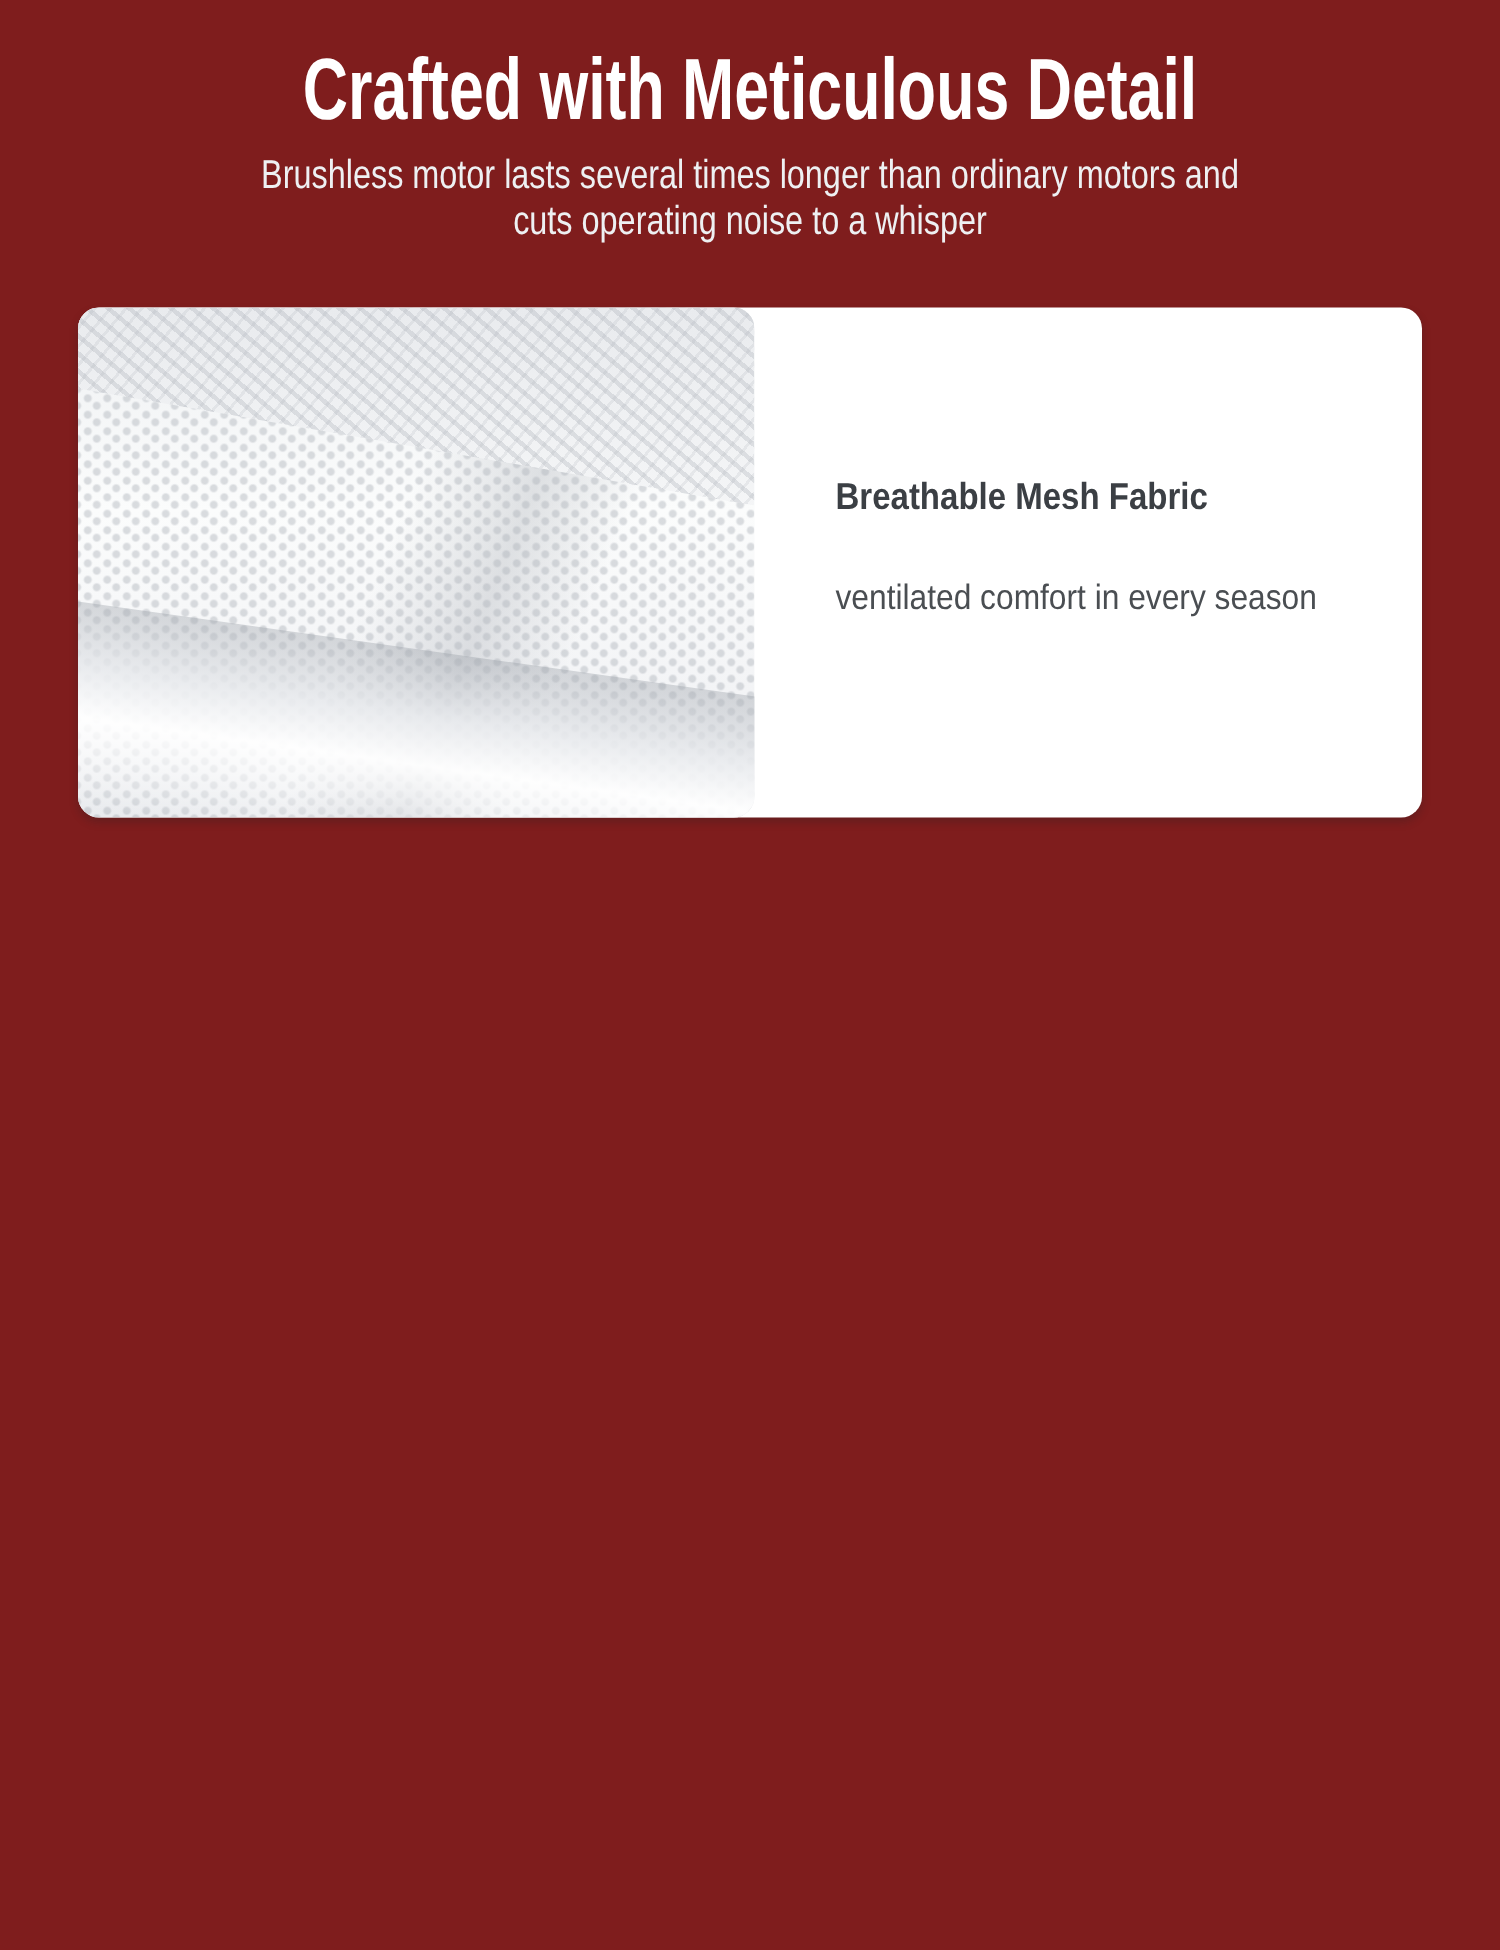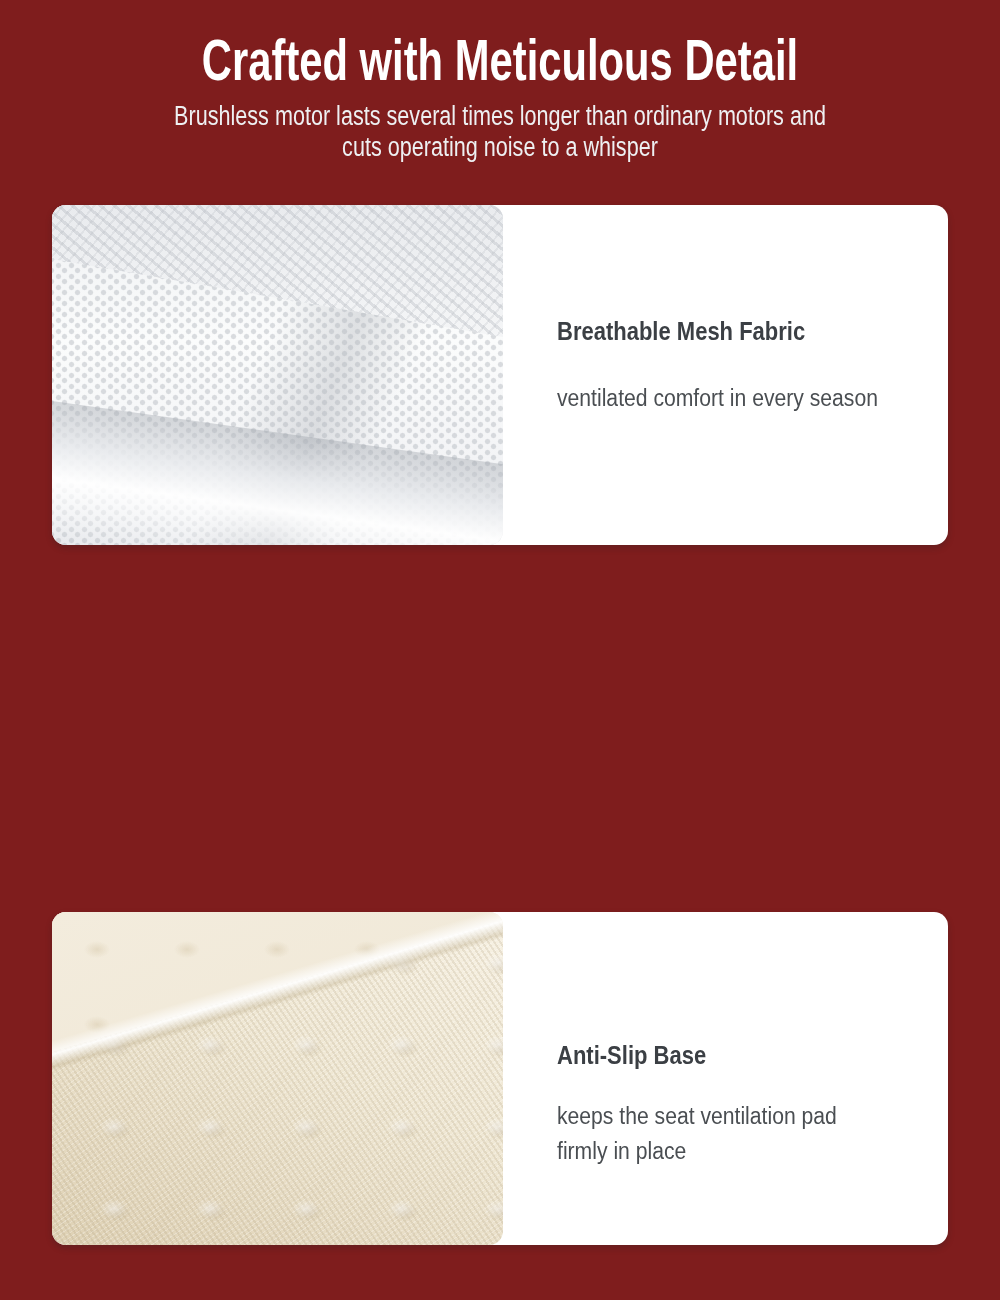--- a/index.html
+++ b/index.html
@@ -25,20 +25,21 @@
     font-size:27px;line-height:31px;font-weight:400;
     transform:scaleX(.80);transform-origin:50% 50%;
     margin:0;
   }
   .hdr-sub span{display:block;}
   
   .card{
     position:absolute;left:52px;width:896px;
     background:#ffffff;border-radius:14px;
     box-shadow:0 3px 6px rgba(25,30,36,.25);
+    text-align:right;
   }
   .card-1{top:205px;height:340px;}
   .card-2{top:563px;height:332px;}
   .card-3{top:912px;height:333px;}
   .card h2{
     position:absolute;margin:0;
     font-size:25px;line-height:30px;font-weight:700;color:#3b3f44;
     white-space:nowrap;
     transform:scaleX(.88);transform-origin:0 50%;
   }
@@ -148,19 +149,14 @@
     <span>cuts operating noise to a whisper</span>
   </p>
 
   <section class="card card-1">
     <div class="card-img img-left tex-mesh"></div>
     <h2>Breathable Mesh Fabric</h2>
     <p>ventilated comfort in every season</p>
   </section>
 
 
-  <section class="card card-3">
-    <div class="card-img img-left tex-base"></div>
-    <h2>Anti-Slip Base</h2>
-    <p>keeps the seat ventilation pad firmly in place</p>
-  </section>
 
 </div>
 
 </body></html>

